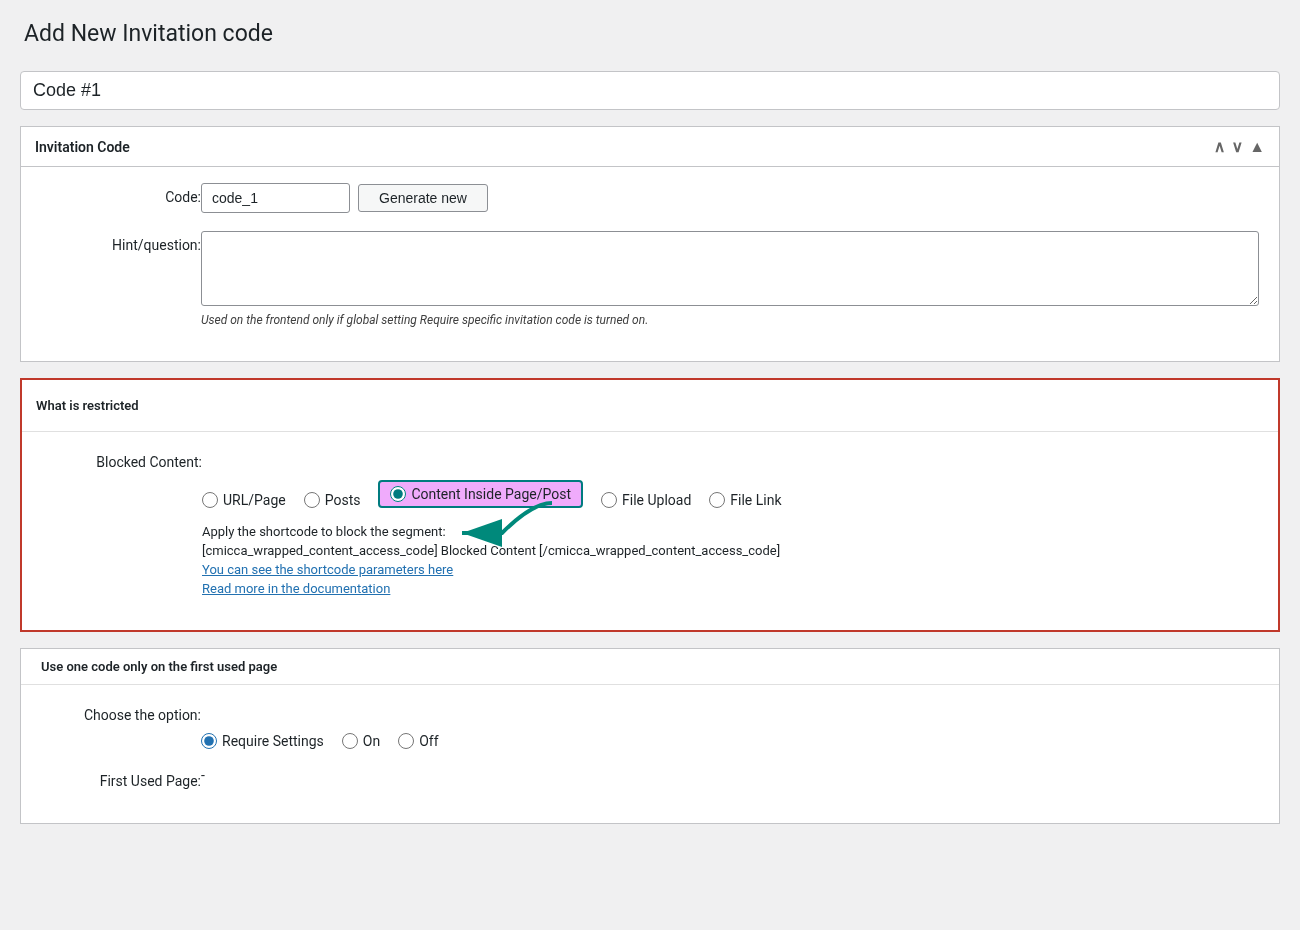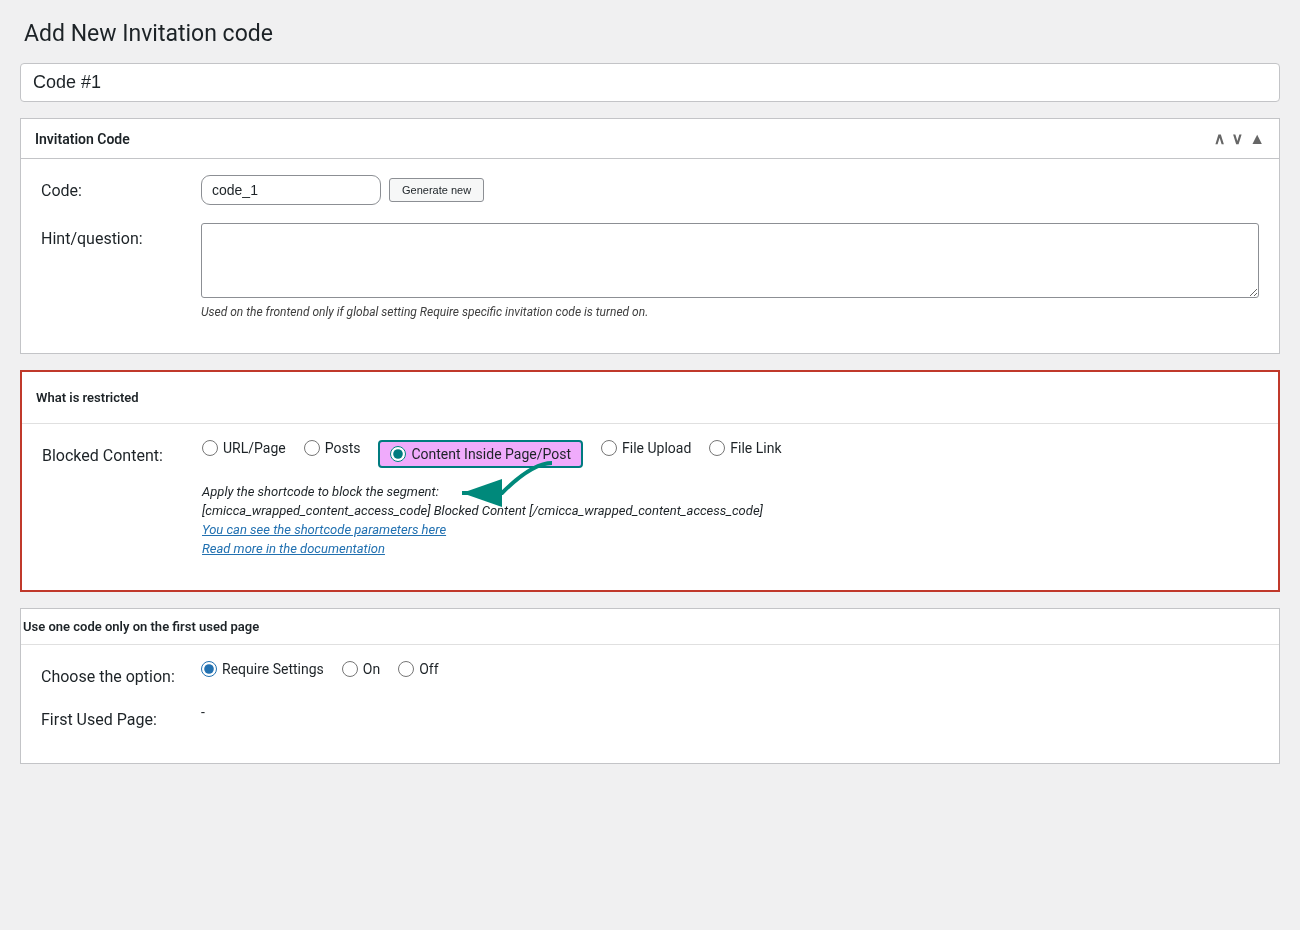--- a/index.html
+++ b/index.html
@@ -7,21 +7,21 @@
       font-family: -apple-system, BlinkMacSystemFont, "Segoe UI", Roboto, sans-serif;
       background: #f0f0f1;
       padding: 20px;
       font-size: 14px;
       color: #1d2327;
     }
     .page-title {
       font-size: 23px;
       font-weight: 400;
       color: #1d2327;
-      margin-bottom: 16px;
+      margin-bottom: 24px;
       padding: 0 4px;
     }
     .title-input {
       width: 100%;
       padding: 8px 12px;
       font-size: 18px;
       border: 1px solid #c3c4c7;
       border-radius: 4px;
       background: #fff;
       margin-bottom: 16px;
@@ -56,50 +56,50 @@
     }
     .form-row {
       display: flex;
       align-items: flex-start;
       margin-bottom: 18px;
     }
     .form-label {
       width: 160px;
       min-width: 160px;
       padding-top: 6px;
-      font-size: 16px;
-      color: #1d2327;
+      font-size: 14px;
+      color: #1d2327;
+      text-align: right;
     }
     .form-control {
       flex: 1;
     }
     .input-text {
       padding: 6px 10px;
       border: 1px solid #8c8f94;
       border-radius: 3px;
       font-size: 14px;
       color: #1d2327;
       background: #fff;
       outline: none;
     }
     .code-row {
       display: flex;
       align-items: center;
       gap: 8px;
     }
     .code-input {
-      width: 180px;
-      border-radius: 9px;
+      width: 149px;
     }
     .btn-generate {
-      padding: 5px 12px;
+      padding: 5px 20px;
       border: 1px solid #8c8f94;
       border-radius: 3px;
       background: #f6f7f7;
-      font-size: 11px;
+      font-size: 14px;
       cursor: pointer;
       color: #1d2327;
     }
     textarea.input-text {
       width: 100%;
       height: 75px;
       resize: vertical;
     }
     .hint-note {
       font-size: 12px;
@@ -121,23 +121,24 @@
       border-bottom: 1px solid #e0e0e0;
       color: #1d2327;
     }
     .restricted-box-body {
       padding: 16px 20px;
     }
 
     
     .radio-group {
       display: flex;
-      align-items: flex-start;
+      align-items: flex-end;
       gap: 18px;
       flex-wrap: wrap;
+      margin-top: 32px;
     }
     .radio-option {
       display: flex;
       align-items: center;
       gap: 5px;
       cursor: pointer;
     }
     .radio-option input[type="radio"] {
       cursor: pointer;
       accent-color: #2271b1;
@@ -179,21 +180,21 @@
       margin-top: 4px;
       font-size: 13px;
     }
 
     
     .use-one-code-box {
       background: #fff;
       border: 1px solid #c3c4c7;
     }
     .use-one-code-header {
-      padding: 10px 2px;
+      padding: 10px 20px;
       font-weight: 600;
       font-size: 13px;
       color: #1d2327;
       border-bottom: 1px solid #e0e0e0;
     }
     .use-one-code-body {
       padding: 16px 20px;
     }
 
     
@@ -288,21 +289,21 @@
 
           <svg class="arrow-svg" width="120" height="60" viewBox="0 0 120 60">
             <defs>
               <marker id="arrowhead" markerWidth="10" markerHeight="7" refX="10" refY="3.5" orient="auto">
                 <polygon points="0 0, 10 3.5, 0 7" fill="#00897b"></polygon>
               </marker>
             </defs>
             <path d="M 110 10 Q 90 10 60 40 L 20 40" stroke="#00897b" stroke-width="4" fill="none" marker-end="url(#arrowhead)"></path>
           </svg>
 
-          <div class="shortcode-info" style="margin-top: 16px; font-style: italic;">
+          <div class="shortcode-info" style="margin-top: 16px;">
             <div>Apply the shortcode to block the segment:</div>
             <div class="shortcode-text">[cmicca_wrapped_content_access_code] Blocked Content [/cmicca_wrapped_content_access_code]</div>
             <a class="shortcode-link" href="#">You can see the shortcode parameters here</a>
             <a class="shortcode-link" href="#">Read more in the documentation</a>
           </div>
         </div>
       </div>
     </div>
   </div>
 </div>

